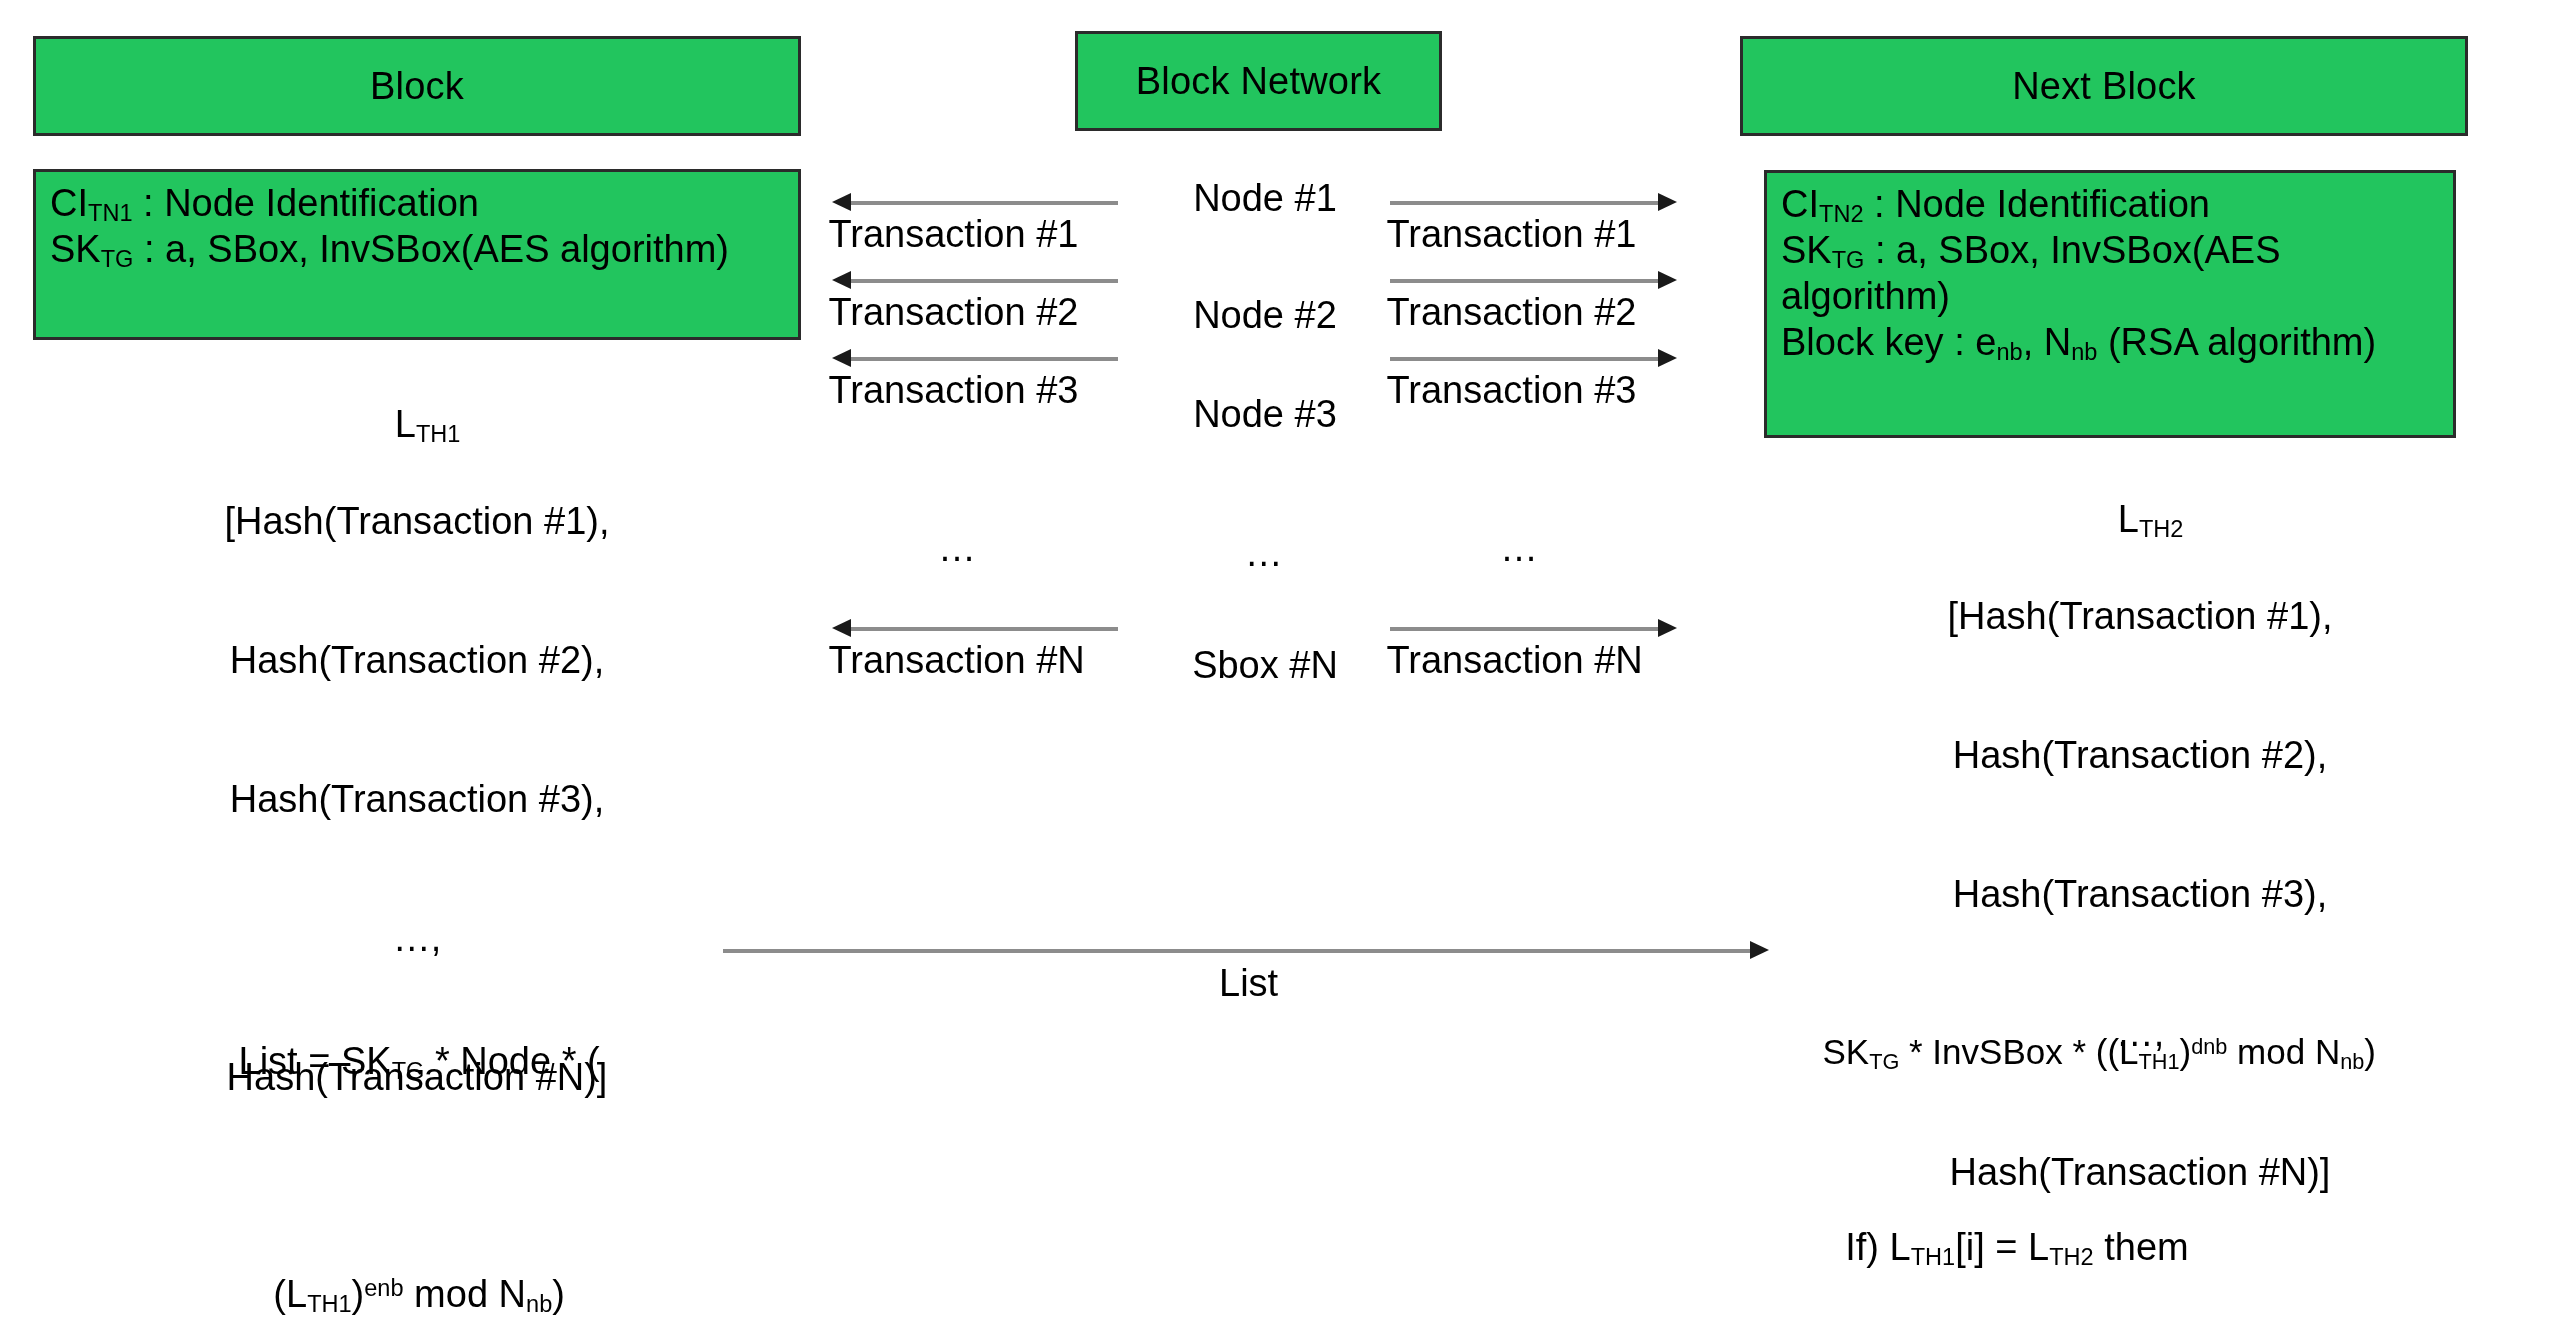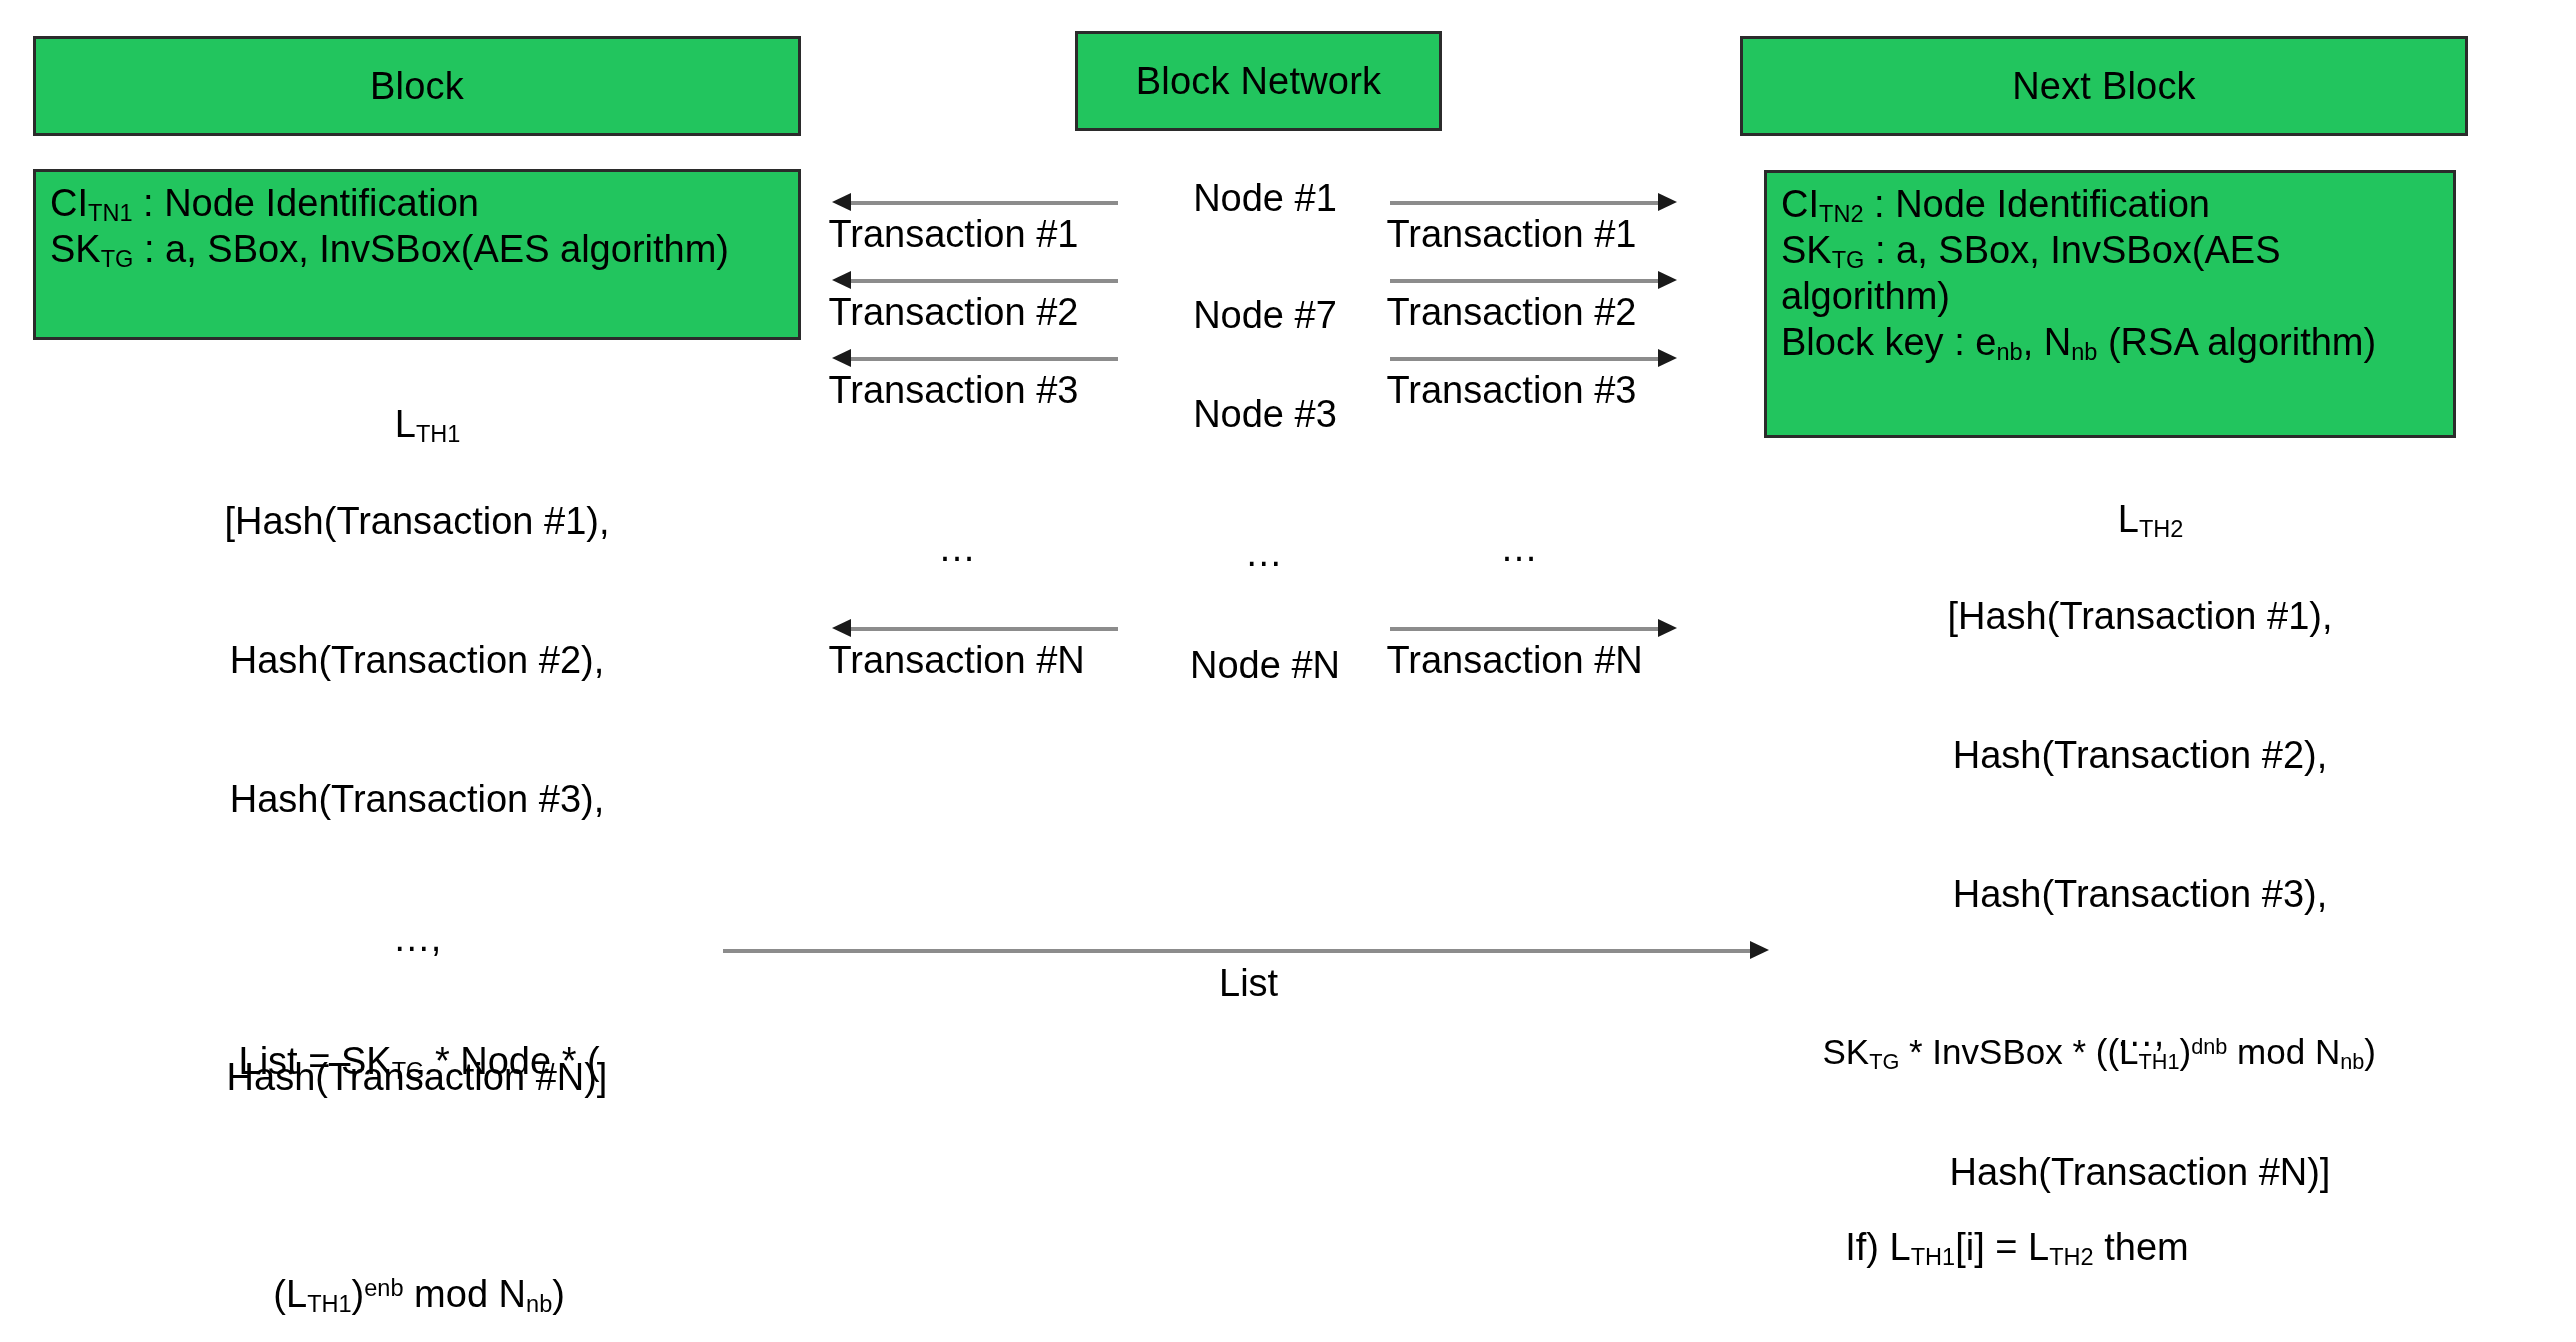--- a/index.html
+++ b/index.html
@@ -144,24 +144,24 @@
   <div class="arrow-label" style="left:-3.5px;">Transaction #3</div>
 </div>
 <div class="ellipsis" style="left:938px; top:527px;">…</div>
 <div class="arrow-row" style="left:832px; top:627px; width:285px;">
   <div class="arrow-line" style="left:14px; width:272px;"></div>
   <div class="arrow-head left" style="left:0px;"></div>
   <div class="arrow-label" style="left:-3.5px;">Transaction #N</div>
 </div>
 
 <div class="node-label" style="left:1161px; top:177px; width:208px;">Node #1</div>
-<div class="node-label" style="left:1161px; top:294px; width:208px;">Node #7</div>
+<div class="node-label" style="left:1161px; top:294px; width:208px;">Node #2</div>
 <div class="node-label" style="left:1161px; top:393px; width:208px;">Node #3</div>
 <div class="node-label" style="left:1161px; top:532px; width:208px; letter-spacing:2.6px;">…</div>
-<div class="node-label" style="left:1161px; top:644px; width:208px;">Node #N</div>
+<div class="node-label" style="left:1161px; top:644px; width:208px;">Sbox #N</div>
 
 <div class="arrow-row" style="left:1390px; top:201px; width:285px;">
   <div class="arrow-line" style="left:0px; width:272px;"></div>
   <div class="arrow-head right" style="left:268px;"></div>
   <div class="arrow-label" style="left:-3.5px;">Transaction #1</div>
 </div>
 <div class="arrow-row" style="left:1390px; top:279px; width:285px;">
   <div class="arrow-line" style="left:0px; width:272px;"></div>
   <div class="arrow-head right" style="left:268px;"></div>
   <div class="arrow-label" style="left:-3.5px;">Transaction #2</div>

